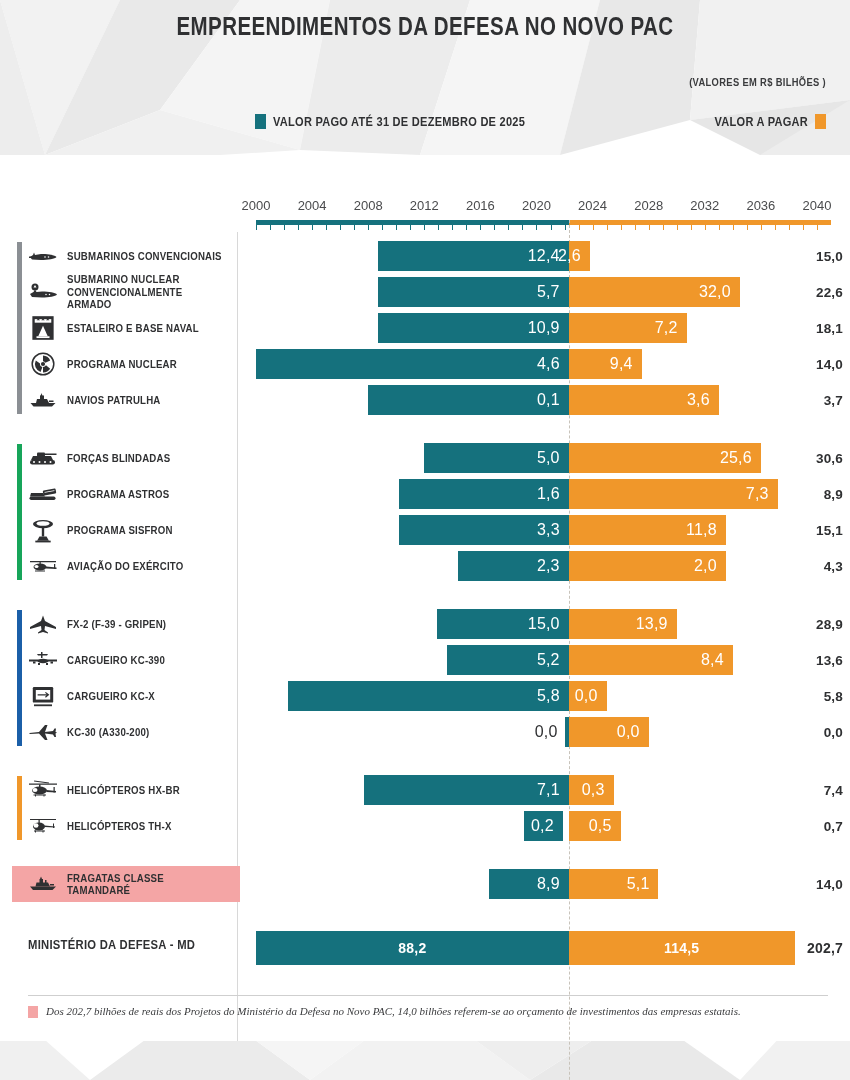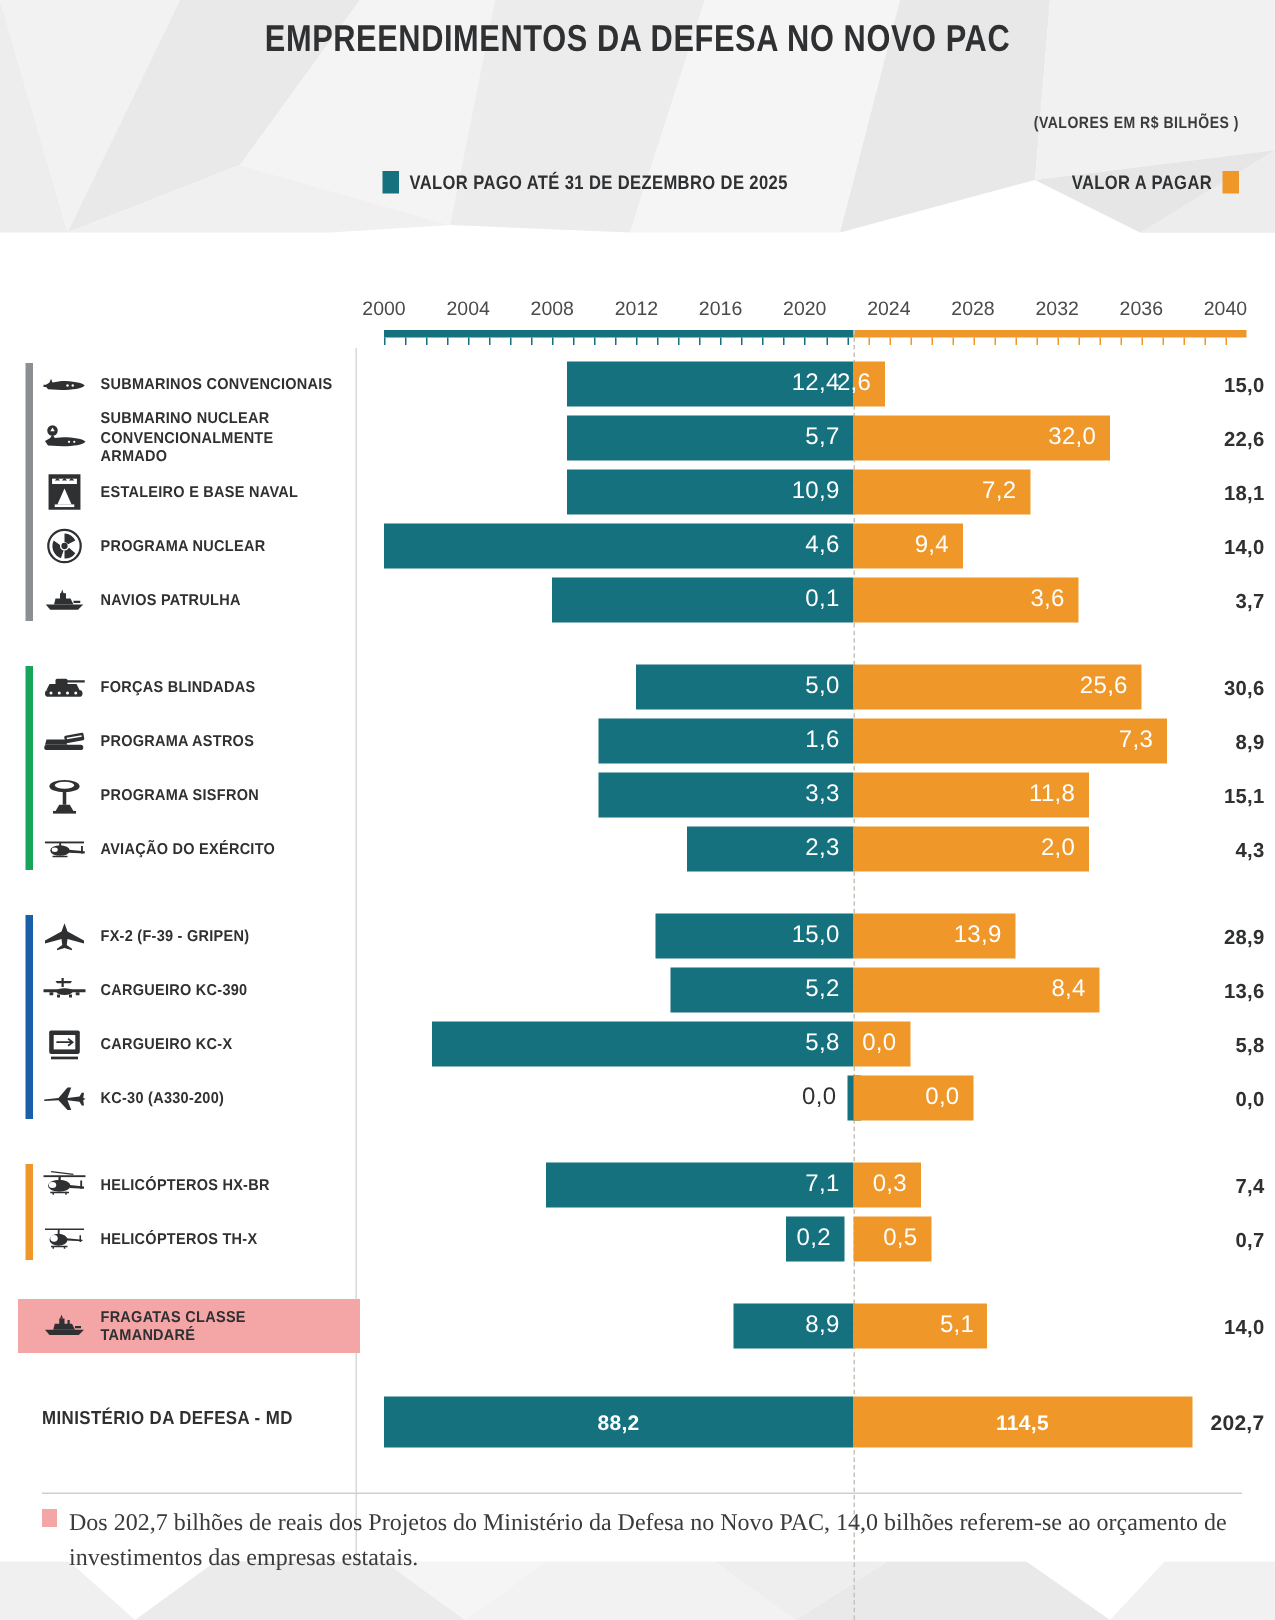--- a/index.html
+++ b/index.html
@@ -237,24 +237,25 @@
     padding-top: 8px;
     display: flex;
     gap: 8px;
   }
   .footnote-swatch {
     width: 10px; min-width: 10px; height: 12px;
     background: #f4a5a5;
     margin-top: 2px;
   }
   .footnote-text {
-    font-size: 16px;
+    font-size: 11px;
     color: #3a3b3d;
     line-height: 1.45;
     font-family: "Liberation Serif", serif;
+    font-style: italic;
   }
 </style>
 </head>
 <body>
 
 <svg class="poly-bg" viewBox="0 0 850 1080" preserveAspectRatio="none">
   <rect x="0" y="0" width="850" height="1080" fill="#ffffff"></rect>
   <g opacity="1">
     <polygon points="0,0 120,0 45,155" fill="#f2f2f2"></polygon>
     <polygon points="120,0 240,0 160,110 45,155" fill="#e9e9e9"></polygon>

